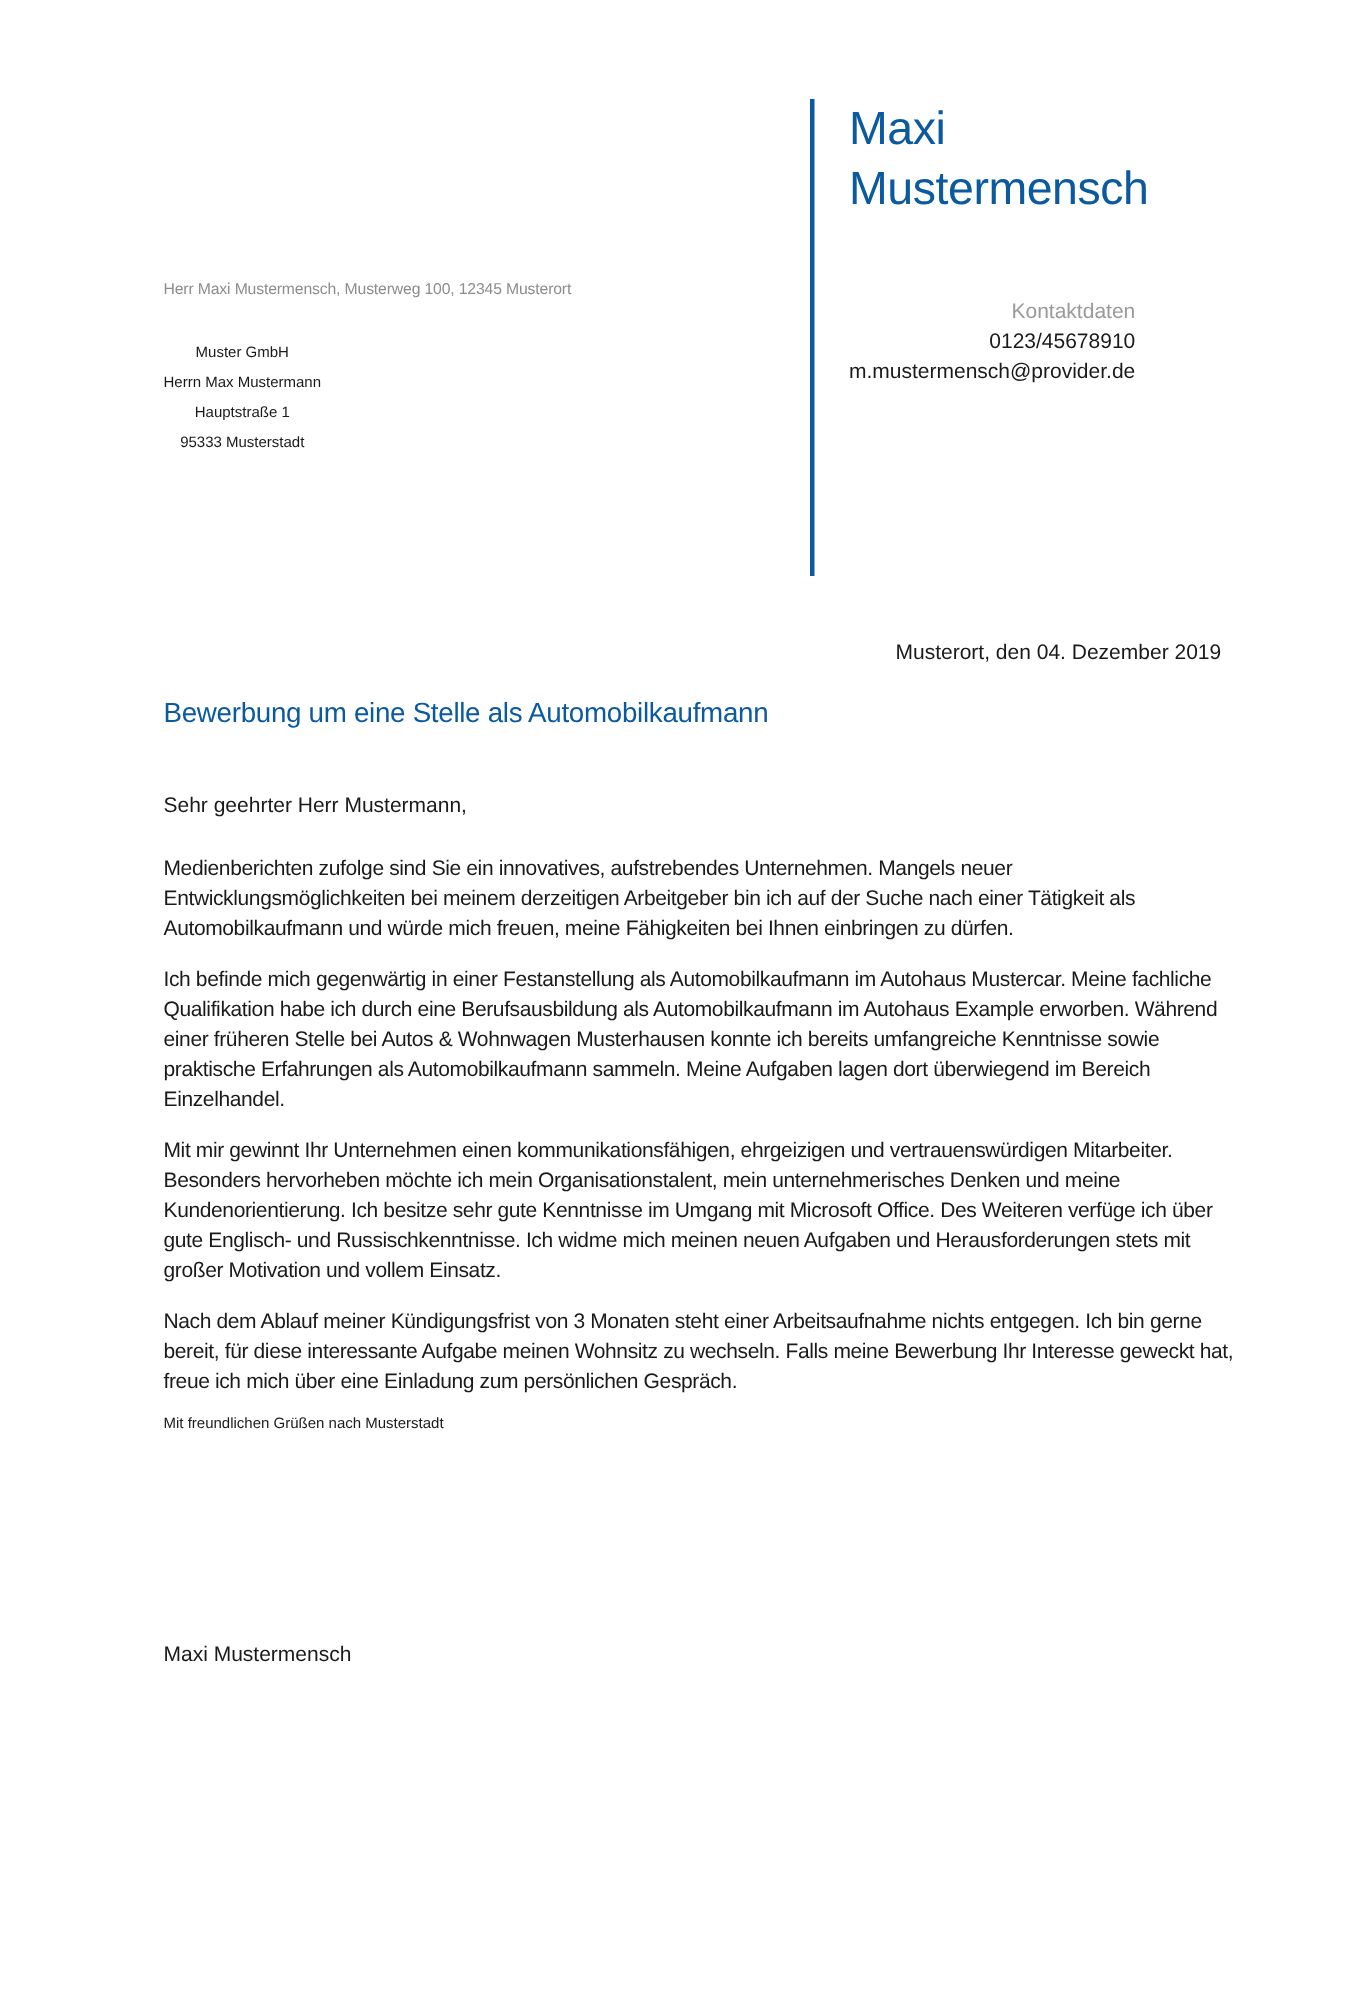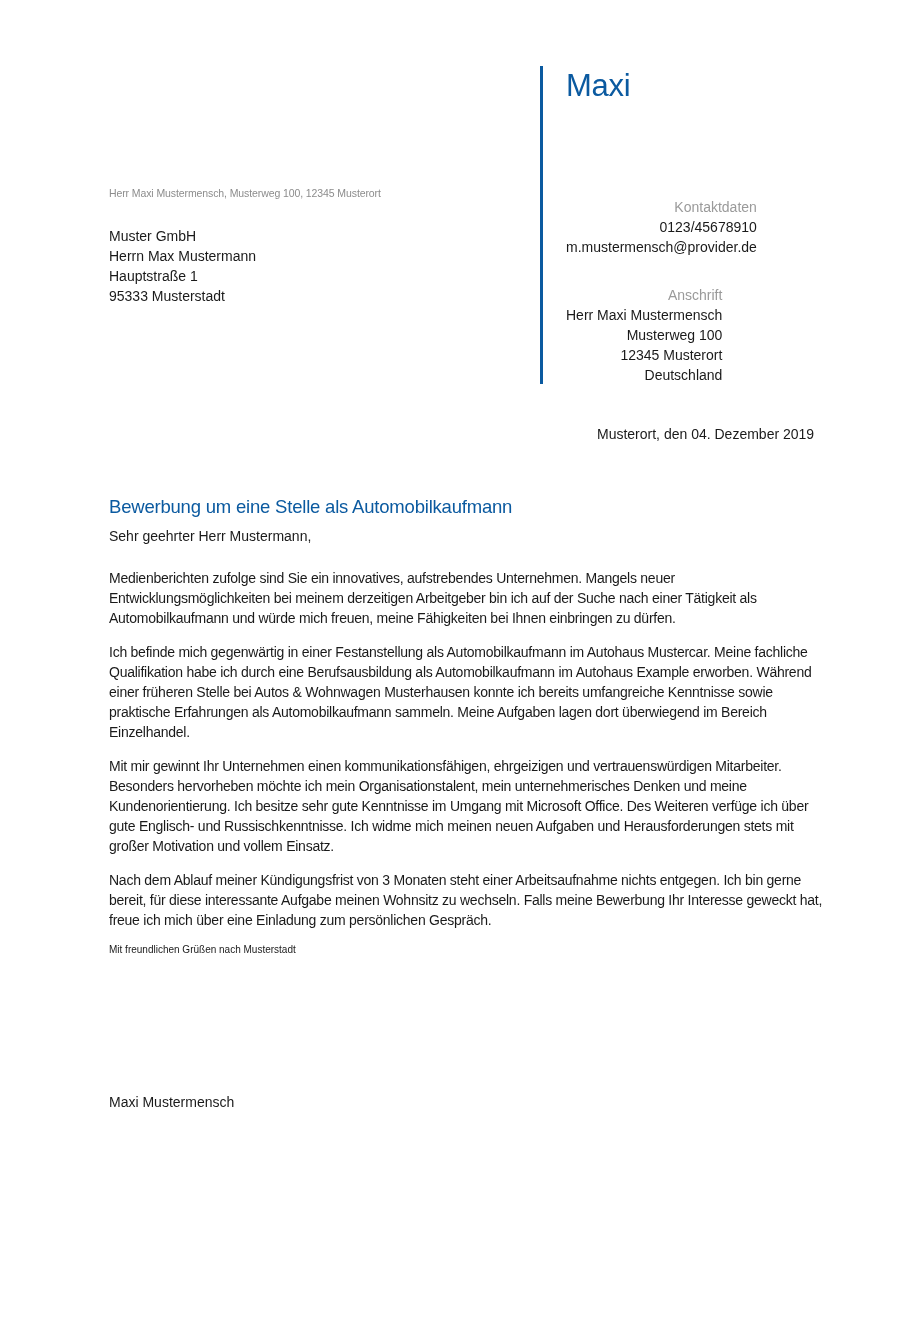--- a/index.html
+++ b/index.html
@@ -9,60 +9,54 @@
   .sidebar-bar { position: absolute; left: 540px; top: 66px; width: 3px; height: 318px; background: #0b5aa0; }
   .name { position: absolute; left: 566px; top: 66px; font-size: 31px; line-height: 40px; color: #0b5aa0; letter-spacing: -0.3px; }
   .name div { white-space: nowrap; }
 
   .block { position: absolute; left: 566px; font-size: 14px; line-height: 20px; color: #1a1a1a; text-align: right; }
   .block .label { color: #9a9a9a; }
   .contact { top: 197px; }
   .address { top: 285px; }
 
   .sender-line { position: absolute; left: 109px; top: 187px; font-size: 10.5px; color: #8c8c8c; white-space: nowrap; letter-spacing: -0.1px; }
-  .recipient { position: absolute; left: 109px; top: 226px; font-size: 14px; line-height: 20px; }
+  .recipient { position: absolute; left: 109px; top: 226px; font-size: 10px; line-height: 20px; text-align: center; }
 
   .date { position: absolute; left: 597px; top: 426px; font-size: 14px; white-space: nowrap; }
 
-  .subject { position: absolute; left: 109px; top: 496px; font-size: 18.5px; color: #0b5aa0; white-space: nowrap; letter-spacing: -0.2px; }
+  .subject { position: absolute; left: 109px; top: 464px; font-size: 18.5px; color: #0b5aa0; white-space: nowrap; letter-spacing: -0.2px; }
 
   .salutation { position: absolute; left: 109px; top: 528px; font-size: 14px; }
 
   .body-text { position: absolute; left: 109px; top: 568px; width: 716px; font-size: 14px; line-height: 20px; letter-spacing: -0.25px; }
   .body-text p { margin: 0 0 14px 0; }
 
   .closing { position: absolute; left: 109px; top: 944px; font-size: 10px; }
   .signature { position: absolute; left: 120px; top: 980px; font-family: "DejaVu Serif", serif; font-style: italic; font-size: 34px; color: #d3d3d3; letter-spacing: 2px; }
   .signer { position: absolute; left: 109px; top: 1094px; font-size: 14px; }
   .line { white-space: nowrap; }
 </style>
 </head>
 <body>
 
 <div class="page">
 
   <div class="sidebar-bar"></div>
 
   <div class="name">
     <div>Maxi</div>
+    <div>Mustermensch</div>
   </div>
 
   <div class="block contact">
     <div class="label line">Kontaktdaten</div>
     <div class="line">0123/45678910</div>
     <div class="line">m.mustermensch@provider.de</div>
   </div>
 
-  <div class="block address">
-    <div class="label line">Anschrift</div>
-    <div class="line">Herr Maxi Mustermensch</div>
-    <div class="line">Musterweg 100</div>
-    <div class="line">12345 Musterort</div>
-    <div class="line">Deutschland</div>
-  </div>
 
   <div class="sender-line">Herr Maxi Mustermensch, Musterweg 100, 12345 Musterort</div>
 
   <div class="recipient">
     <div class="line">Muster GmbH</div>
     <div class="line">Herrn Max Mustermann</div>
     <div class="line">Hauptstraße 1</div>
     <div class="line">95333 Musterstadt</div>
   </div>
 

